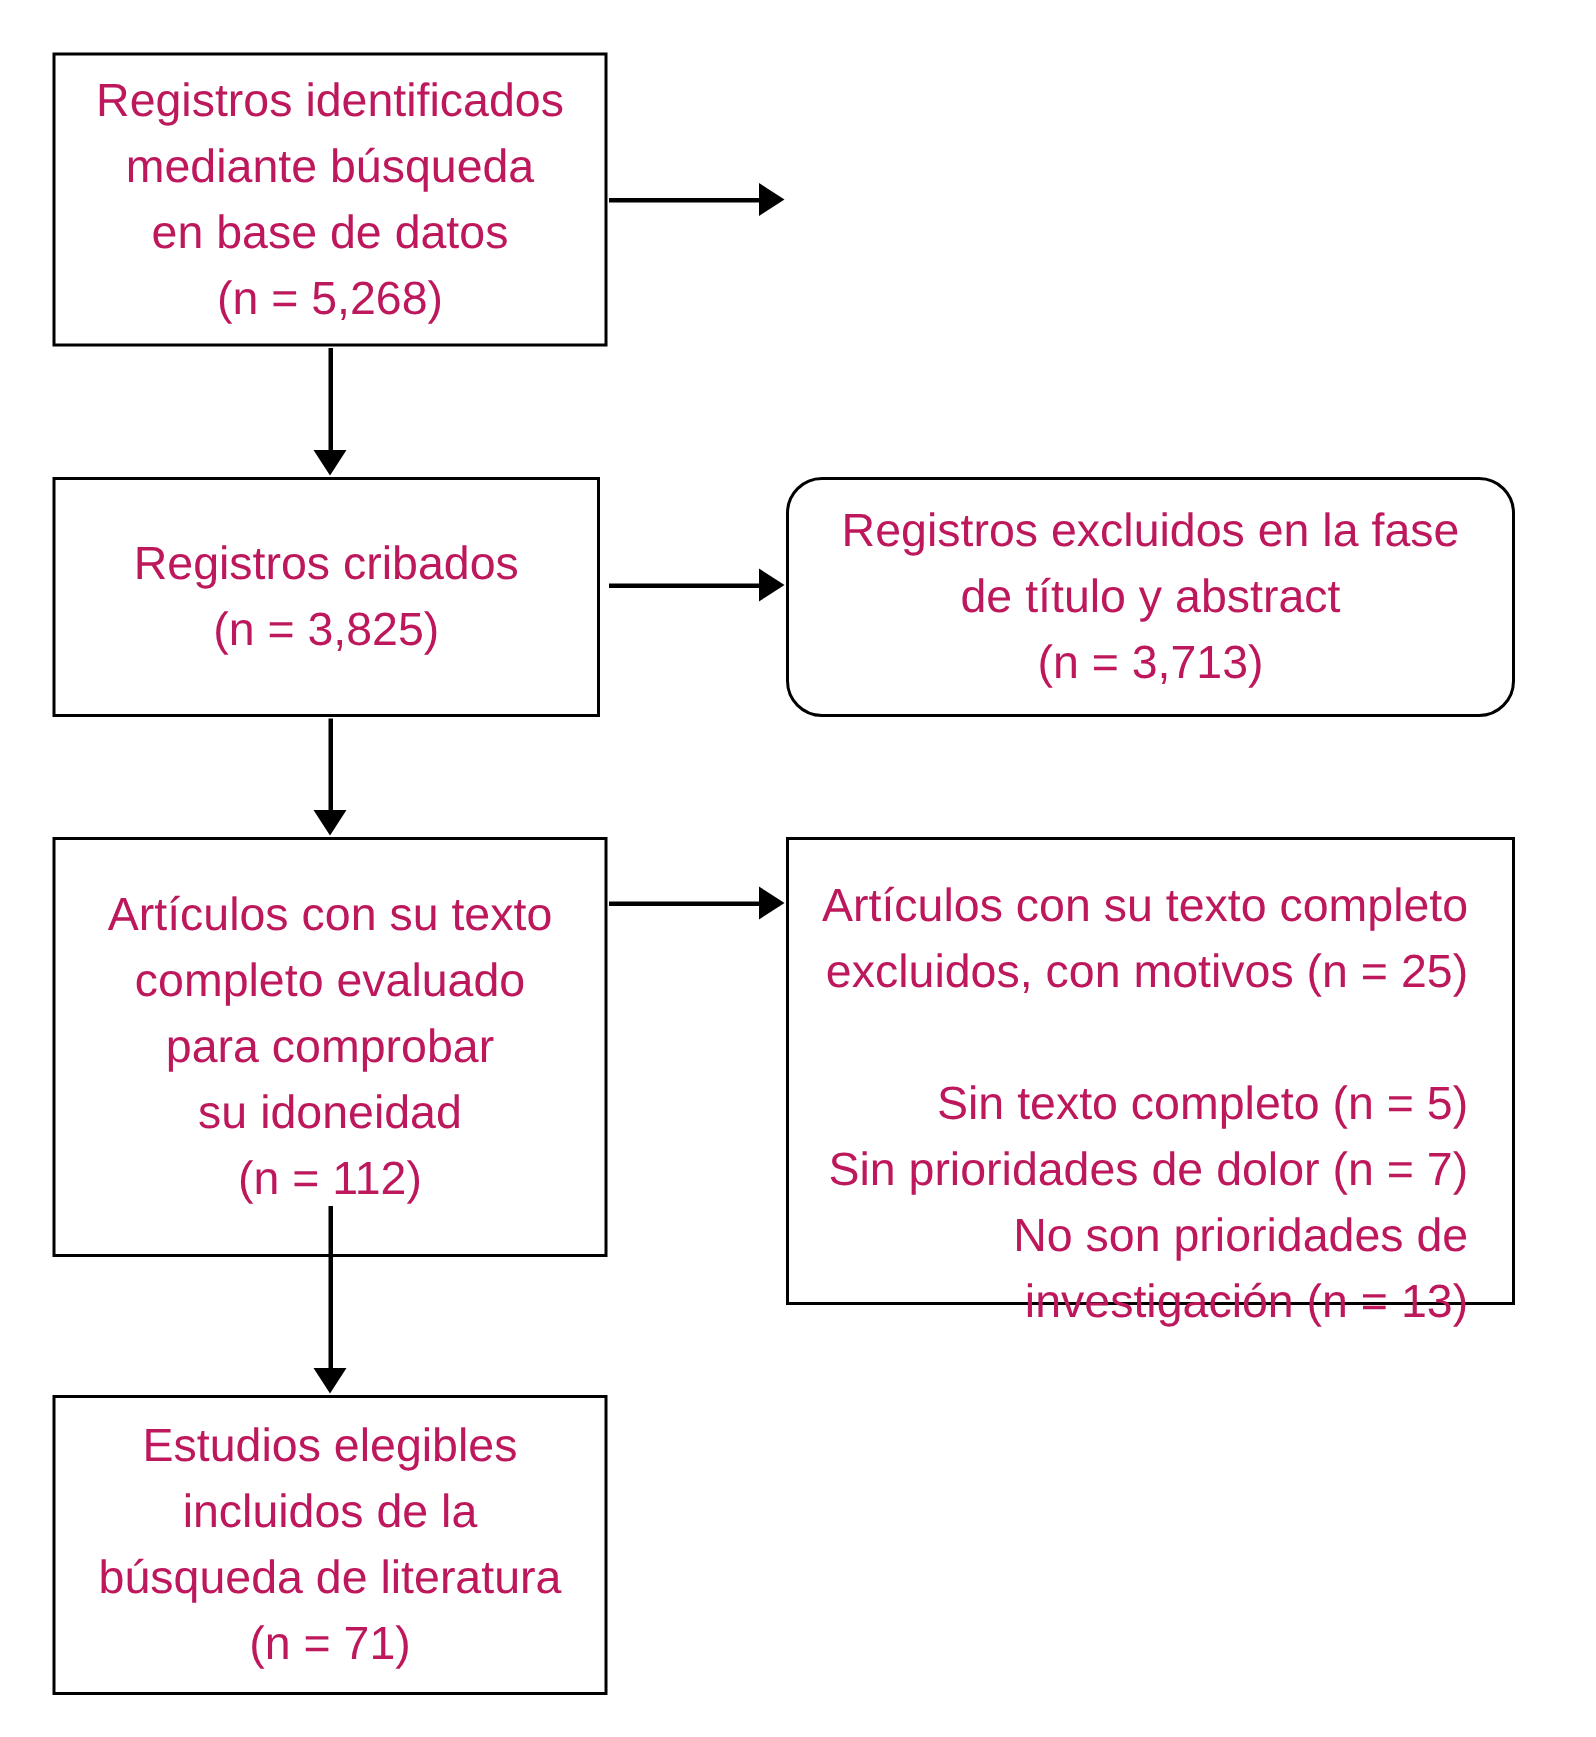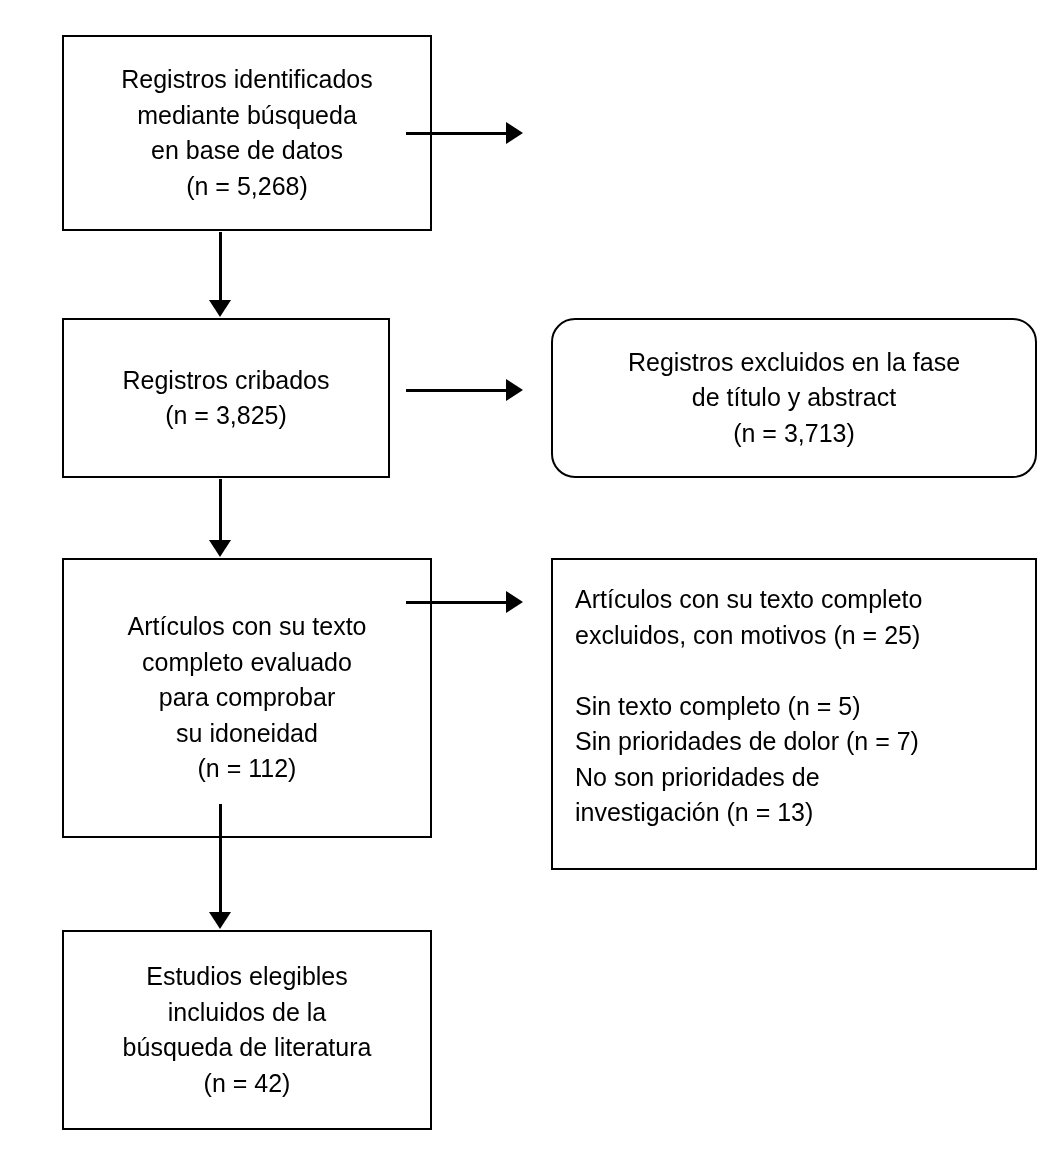--- a/index.html
+++ b/index.html
@@ -13,44 +13,43 @@
     width: 1064px;
     height: 1158px;
     background: #ffffff;
     overflow: hidden;
   }
   .box {
     position: absolute;
     box-sizing: border-box;
     border: 2px solid #000000;
     background: #ffffff;
-    color: #000000;
-    font-size: 25px;
+    color: #be185d;
+    font-size: 31px;
     line-height: 1.42;
     display: flex;
     align-items: center;
     justify-content: center;
     text-align: center;
     white-space: pre-line;
     padding: 8px 10px;
-    margin-left: 27px;
   }
   .box.top-left {
     align-items: flex-start;
     justify-content: flex-start;
     text-align: left;
     padding: 22px 22px;
   }
   
   #box-identified   { left: 35px;  top: 35px;  width: 370px; height: 196px; }
   #box-duplicates   { left: 524px; top: 35px;  width: 486px; height: 200px; }
-  #box-screened     { left: 35px;  top: 318px; width: 328px; height: 160px; }
+  #box-screened     { left: 35px;  top: 318px; width: 365px; height: 160px; }
   #box-excl-title   { left: 524px; top: 318px; width: 486px; height: 160px; border-radius: 24px; }
   #box-fulltext     { left: 35px;  top: 558px; width: 370px; height: 280px; }
-  #box-ft-excluded  { left: 524px; top: 558px; width: 486px; height: 312px; }
+  #box-ft-excluded  { left: 524px; top: 558px; width: 486px; height: 312px; text-align: right; }
   #box-included     { left: 35px;  top: 930px; width: 370px; height: 200px; }
 
   
   .h-arrow { position: absolute; height: 22px; }
   .h-arrow .shaft {
     position: absolute; left: 0; right: 15px; top: 9.5px; height: 3px; background: #000000;
   }
   .h-arrow .head {
     position: absolute; right: 0; top: 0; width: 0; height: 0;
     border-top: 11px solid transparent;
@@ -102,21 +101,21 @@
 excluidos, con motivos (n = 25)
 
 Sin texto completo (n = 5)
 Sin prioridades de dolor (n = 7)
 No son prioridades de
 investigación (n = 13)</div>
 
   <div class="box" id="box-included">Estudios elegibles
 incluidos de la
 búsqueda de literatura
-(n = 42)</div>
+(n = 71)</div>
 
   <div class="h-arrow" id="h-arrow-1">
     <div class="shaft"></div>
     <div class="head"></div>
   </div>
   <div class="h-arrow" id="h-arrow-2">
     <div class="shaft"></div>
     <div class="head"></div>
   </div>
   <div class="h-arrow" id="h-arrow-3">

